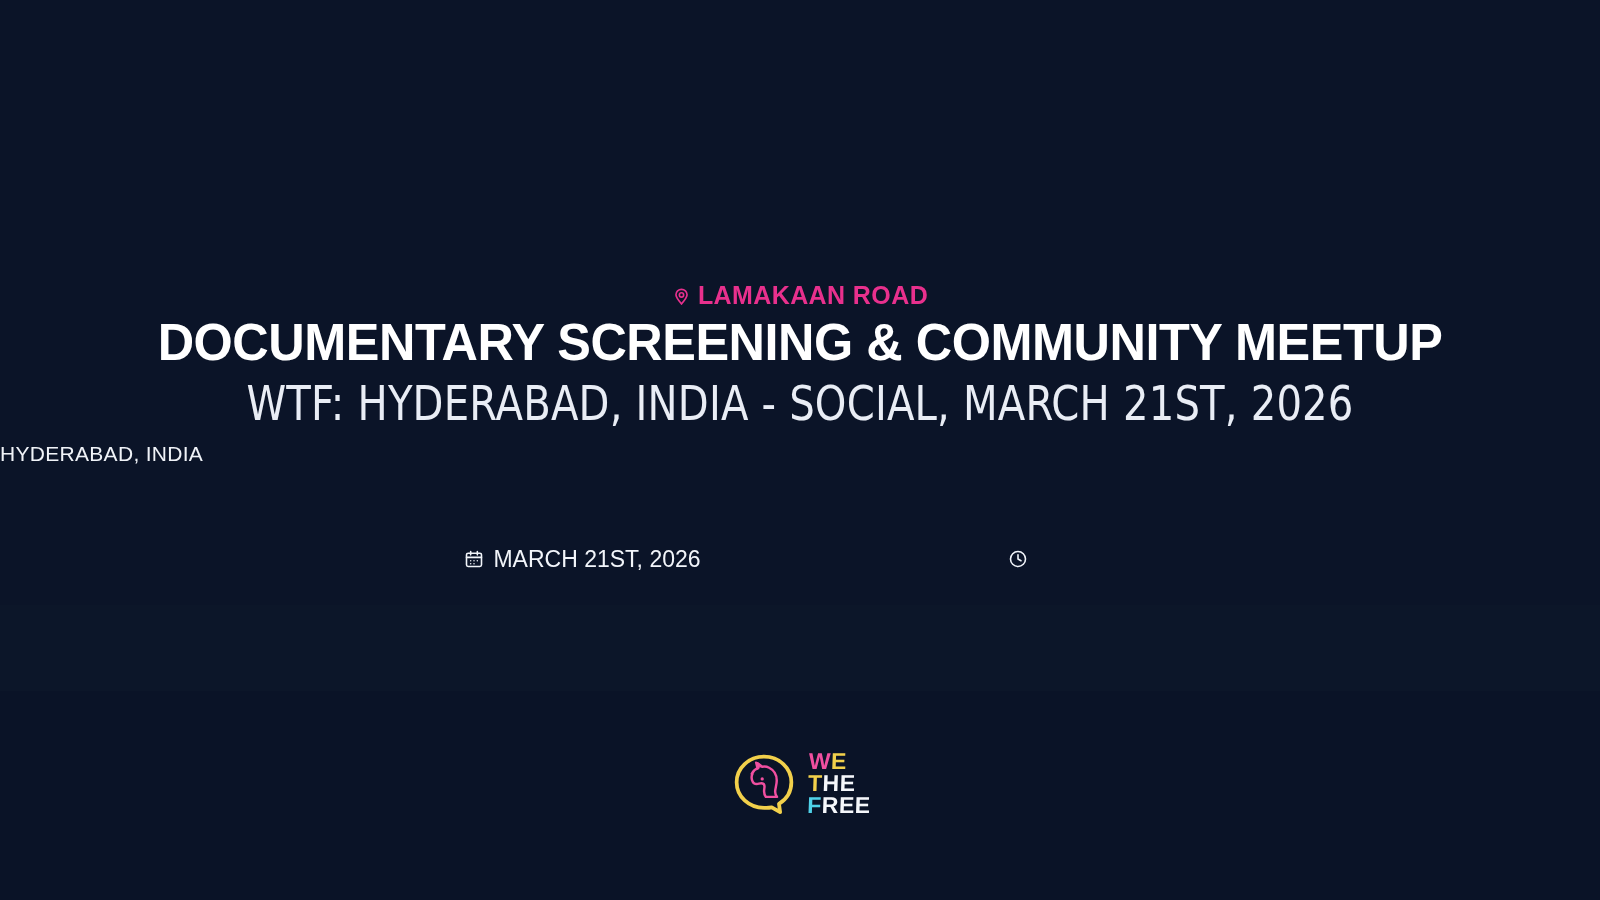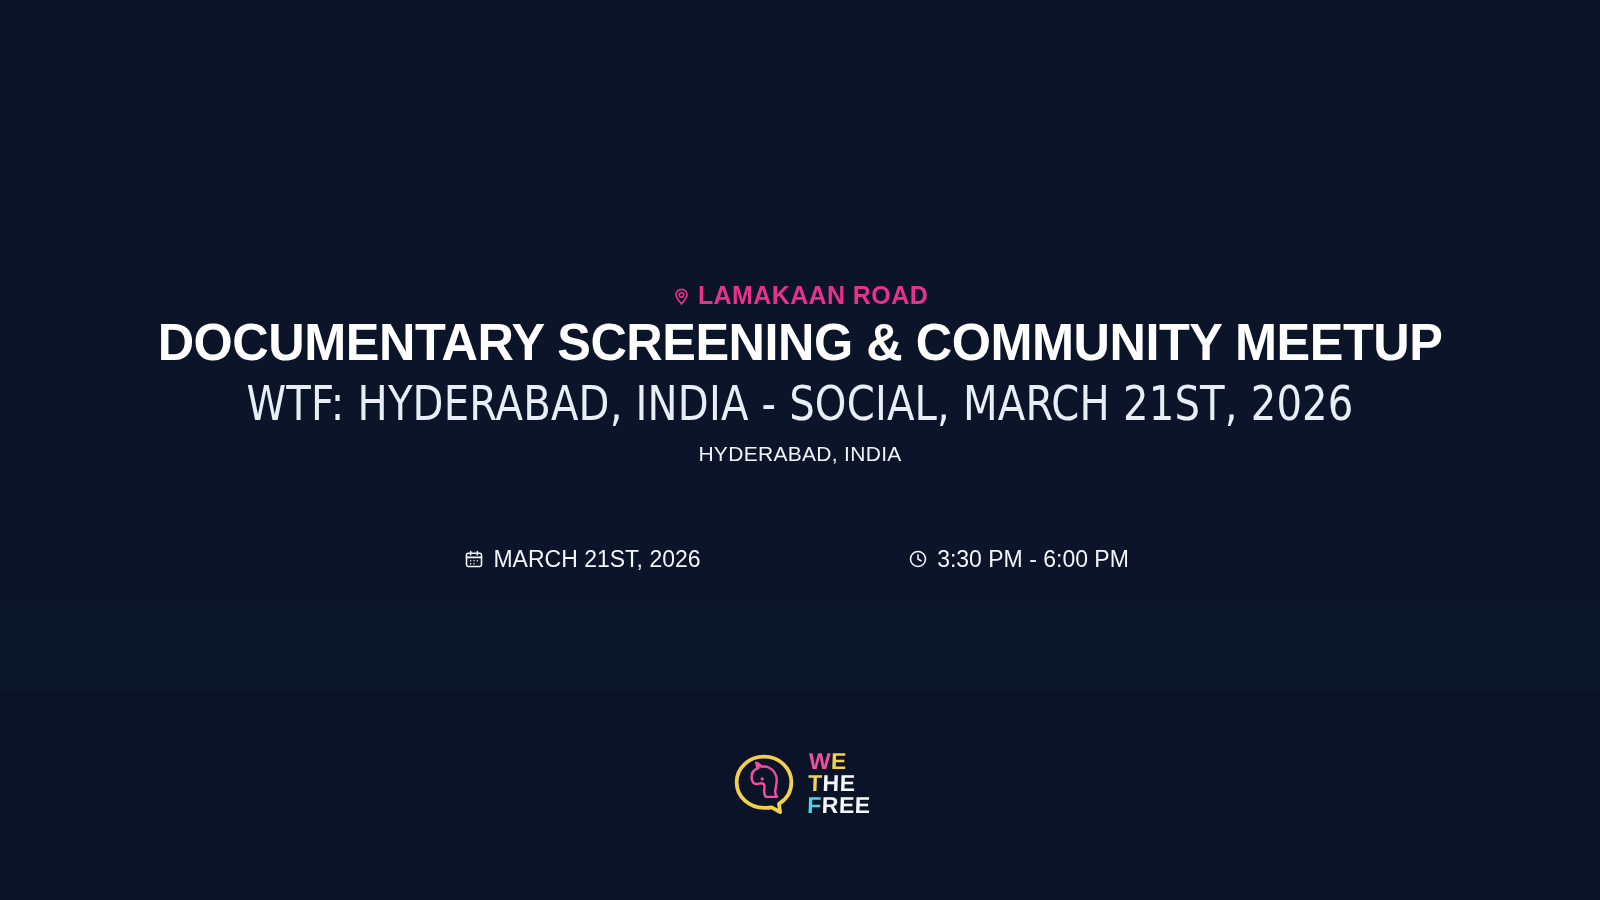--- a/index.html
+++ b/index.html
@@ -110,21 +110,21 @@
     letter-spacing: 0.2px;
     white-space: nowrap;
     transform: scaleX(0.93);
   }
 
   .city-line {
     position: absolute;
     top: 440px;
     left: 0;
     right: 0;
-    text-align: center;
+    text-align: left;
     color: #f0f3f8;
     font-size: 21px;
     font-weight: normal;
     letter-spacing: 0.3px;
     line-height: 28px;
     white-space: nowrap;
   }
 
   .meta-row {
     position: absolute;
@@ -233,21 +233,20 @@
         <span>MARCH 21ST, 2026</span>
       </div>
 
       <div class="meta-item time-item">
         <span class="meta-icon">
           <svg width="20" height="20" viewBox="0 0 24 24" fill="none" stroke="#f2f5fa" stroke-width="1.9" stroke-linecap="round" stroke-linejoin="round">
             <circle cx="12" cy="12" r="9"></circle>
             <path d="M12 6.8V12l3.6 2.1"></path>
           </svg>
         </span>
-        <span>3:30 PM - 6:00 PM</span>
       </div>
 
     </div>
 
     <div class="logo-wrap">
 
       <span>
         <svg class="logo-mark" viewBox="0 0 100 100" fill="none">
 
           <path d="M50 12c21 0 38 15.5 38 35.5 0 12.5-6.8 23.6-17.2 30.1

